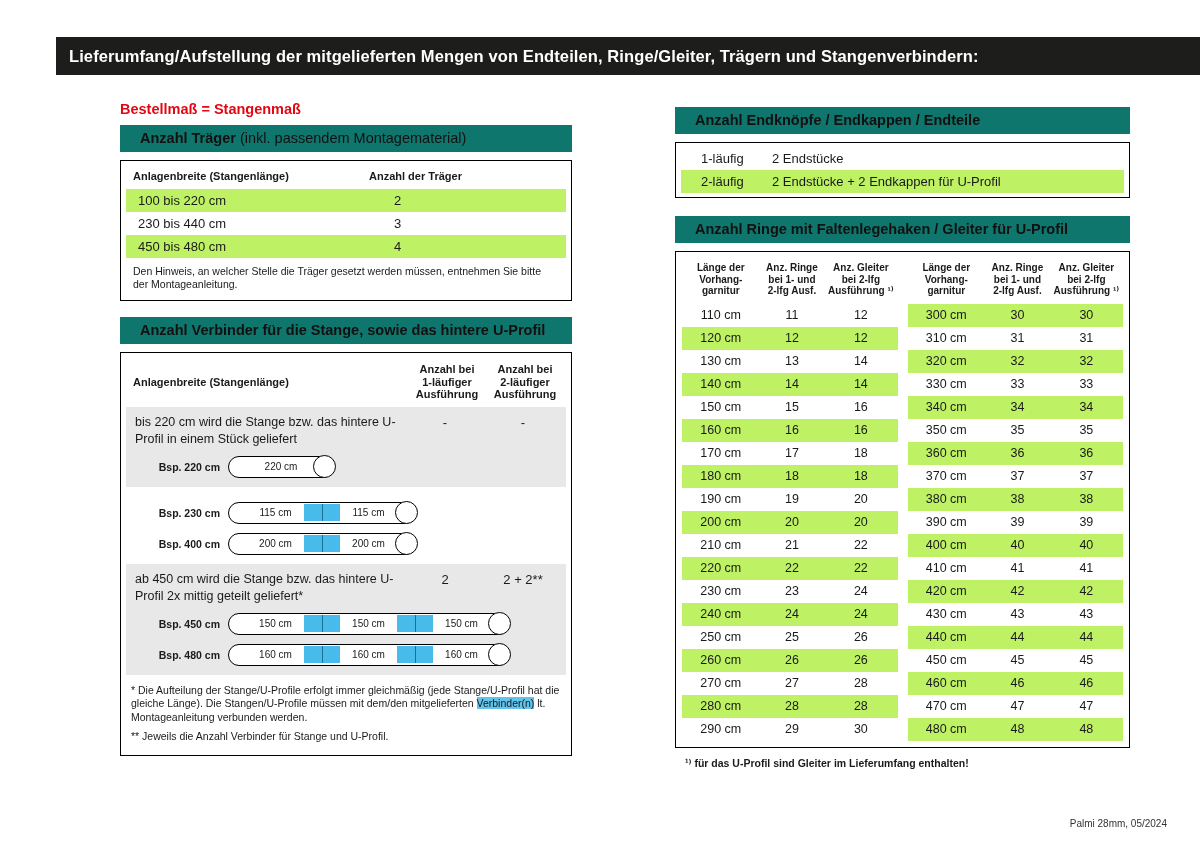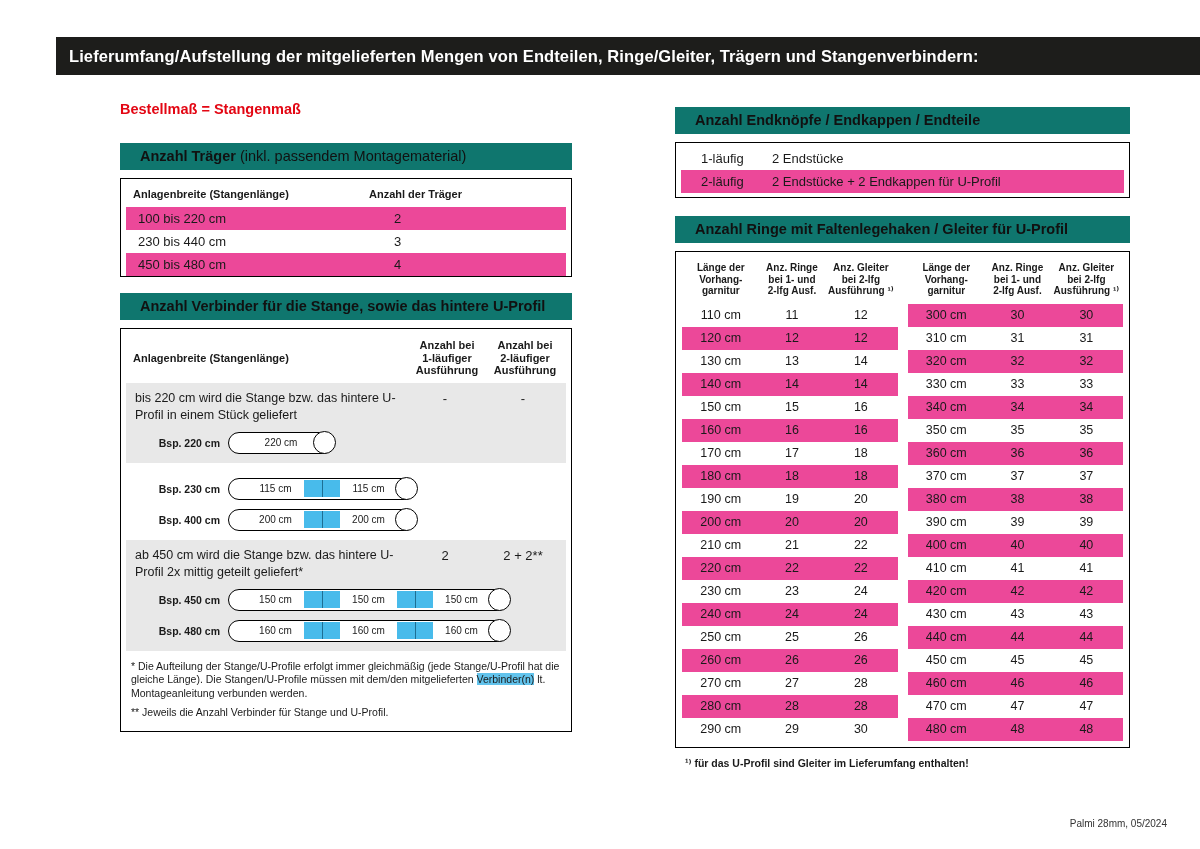--- a/index.html
+++ b/index.html
@@ -8,28 +8,28 @@
   .page { position:relative; width:1200px; height:849px; background:#ffffff; overflow:hidden; }
 
   
   .topbar { position:absolute; left:56px; top:37px; width:1152px; height:38px;
             background:#1d1d1b; color:#ffffff; font-weight:bold; font-size:16.5px;
             line-height:38px; padding-left:13px; letter-spacing:0.1px; }
 
   .col-left  { position:absolute; left:120px; top:99px;  width:452px; }
   .col-right { position:absolute; left:675px; top:107px; width:455px; }
 
-  .notice { color:#e30613; font-weight:bold; font-size:14.5px; line-height:21px; margin-bottom:23px; }
+  .notice { color:#e30613; font-weight:bold; font-size:14.5px; line-height:21px; margin-bottom:5px; }
 
   .secbar { background:#0f766e; height:27px; line-height:27px; padding-left:20px;
             font-size:14.5px; color:#111; margin-bottom:8px; }
   .secbar .b { font-weight:bold; }
 
   .panel { border:1px solid #000; background:#fff; }
-  tr.stripe { background:#ec4899;padding-left:18px; }
+  tr.stripe { background:#bef264;padding-left:18px; }
   .prel { white-space:pre-line; }
 
   
   .tg-head { display:flex; font-weight:bold; font-size:11px; padding:9px 0 7px; }
   .tg-head .c1 { width:248px; padding-left:12px; }
   .tg-table { margin:0 5px; width:calc(100% - 10px); border-collapse:collapse; }
   .tg-table td { height:23px; font-size:13px; }
   .tg-table td:first-child { width:243px; padding-left:12px; }
   .tg-table td:nth-child(2) { padding-left:25px; }
   .tg-foot { font-size:10.5px; line-height:13px; padding:7px 12px 9px; }
@@ -114,20 +114,21 @@
             <tr>
               <td>230 bis 440 cm</td>
               <td>3</td>
             </tr>
             <tr class="stripe">
               <td>450 bis 480 cm</td>
               <td>4</td>
             </tr>
           </tbody>
       </table>
+      <div class="tg-foot">Den Hinweis, an welcher Stelle die Träger gesetzt werden müssen, entnehmen Sie bitte der Montageanleitung.</div>
     </div>
 
     <div class="gap16"></div>
 
     <div class="secbar">
       <span class="b">Anzahl Verbinder für die Stange, sowie das hintere U-Profil</span>
     </div>
 
     <div class="panel">
       <div class="vb-head">

